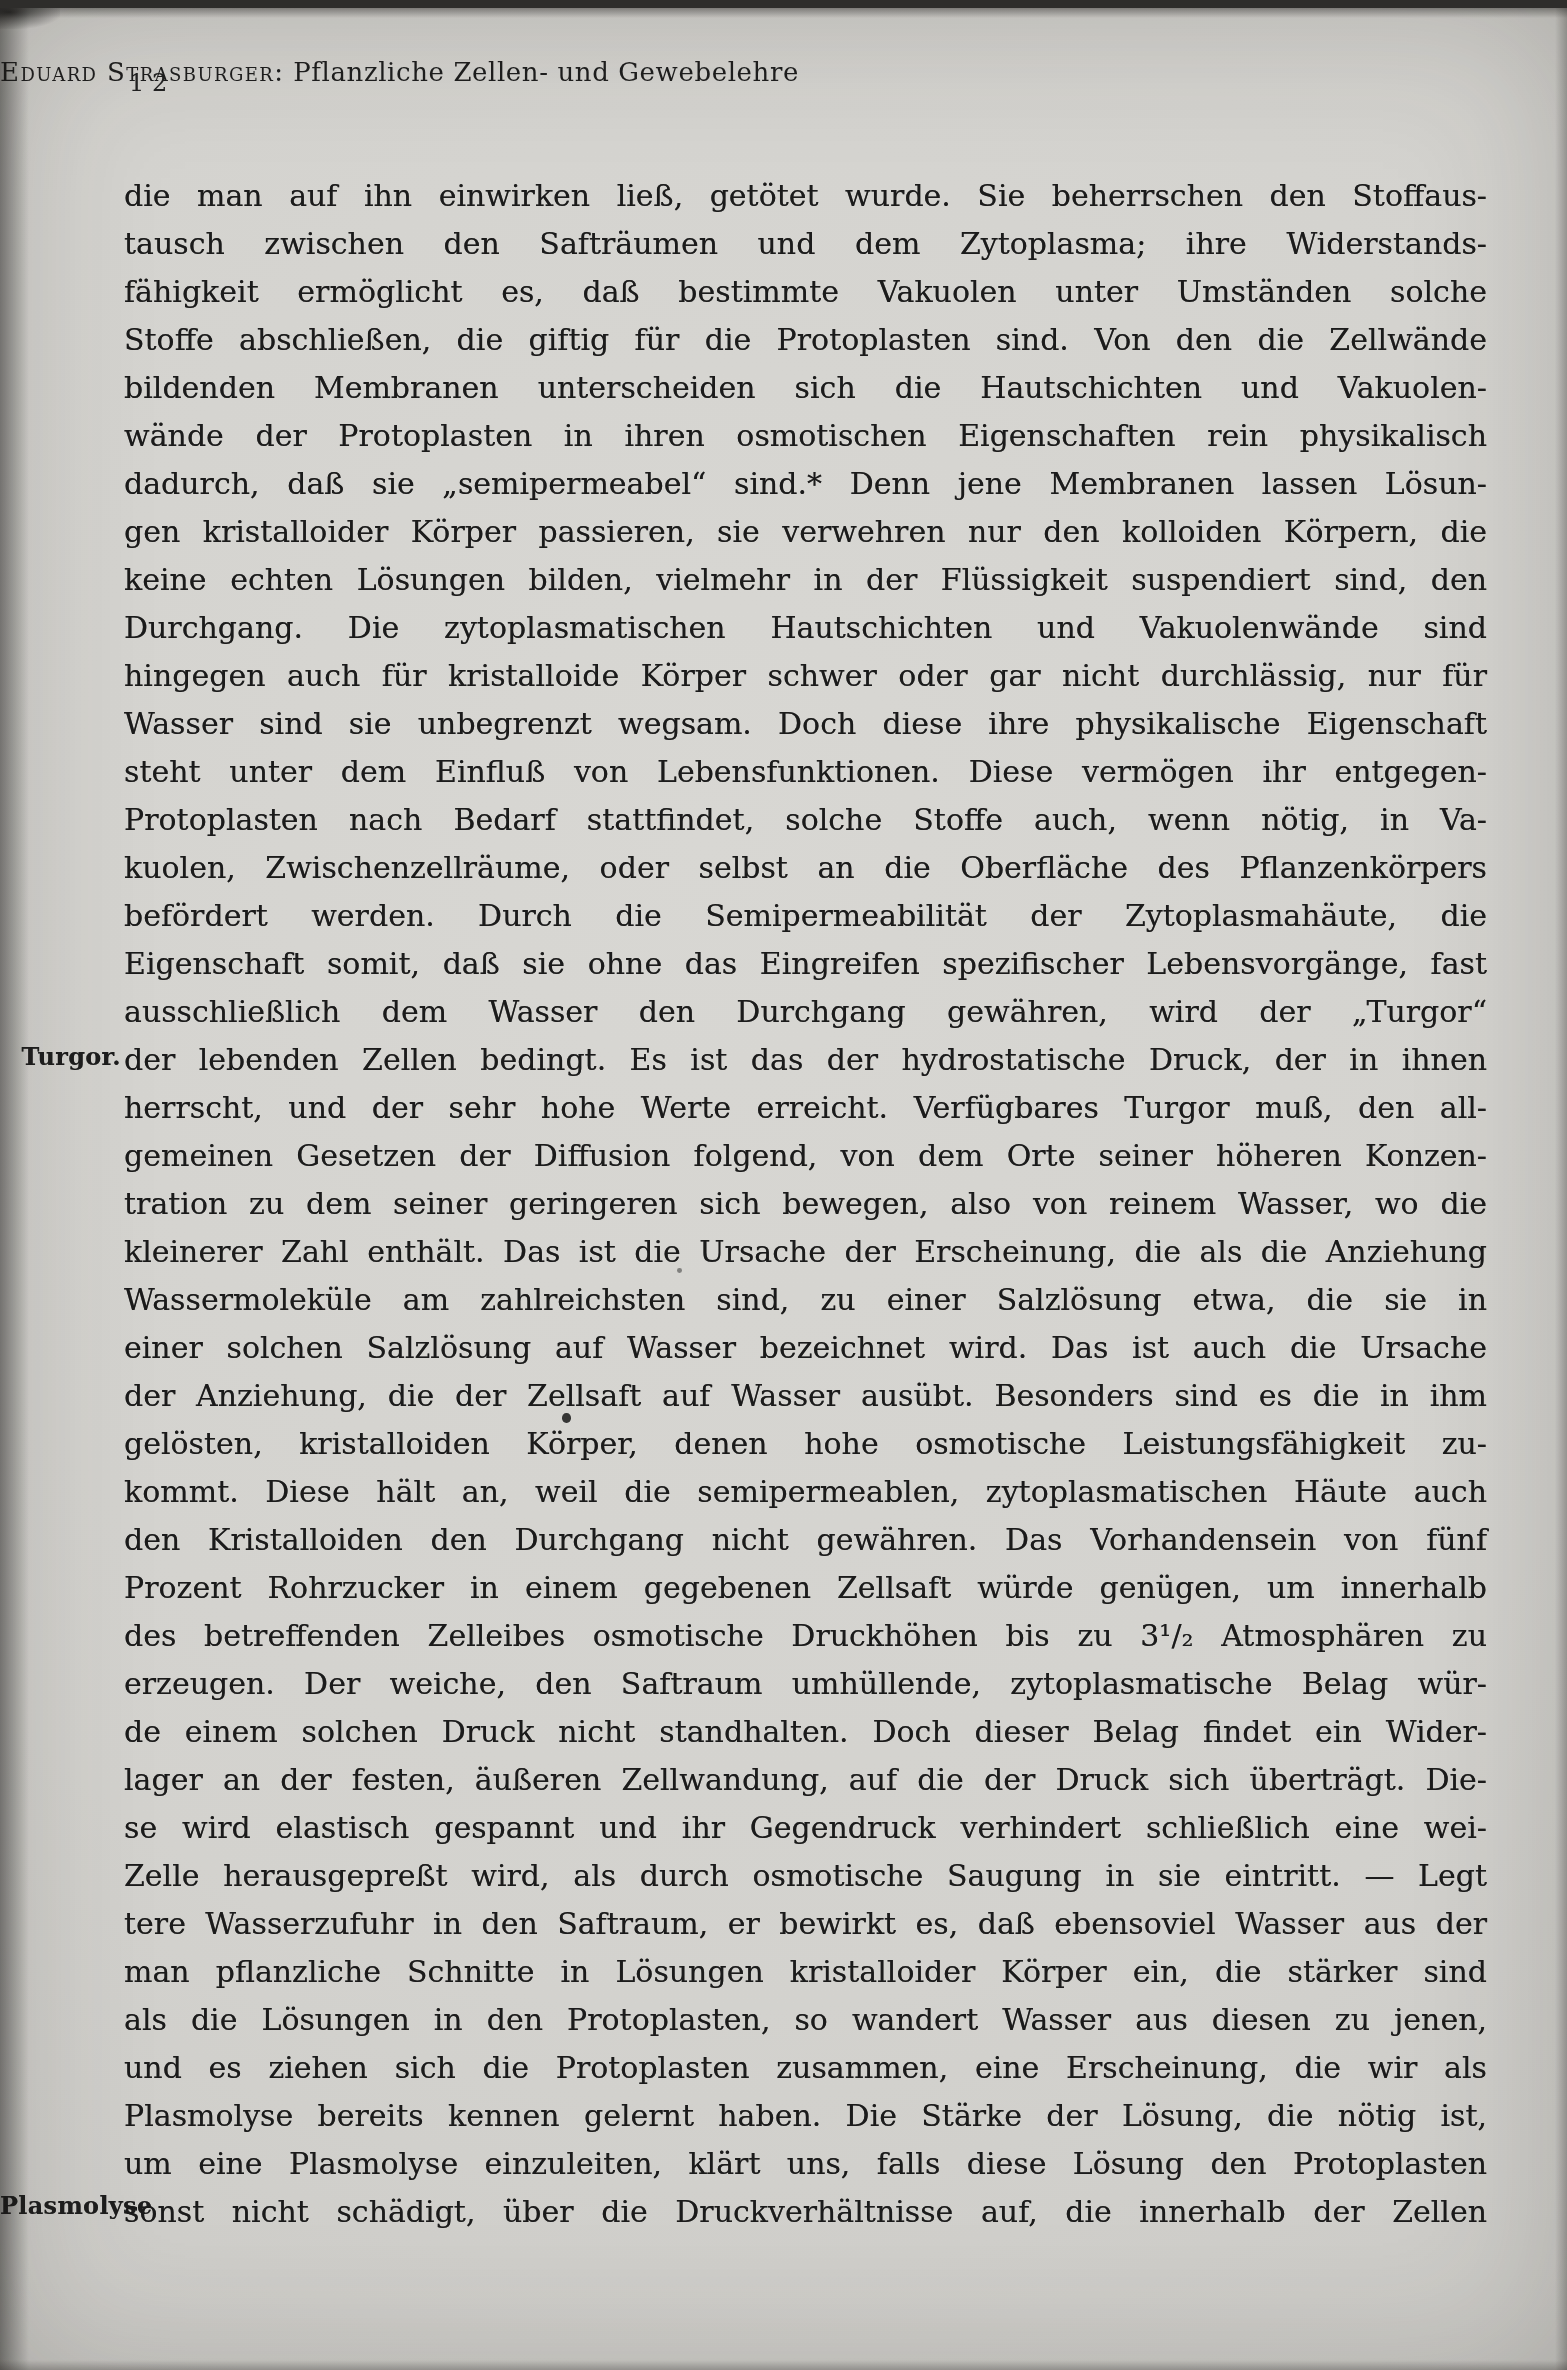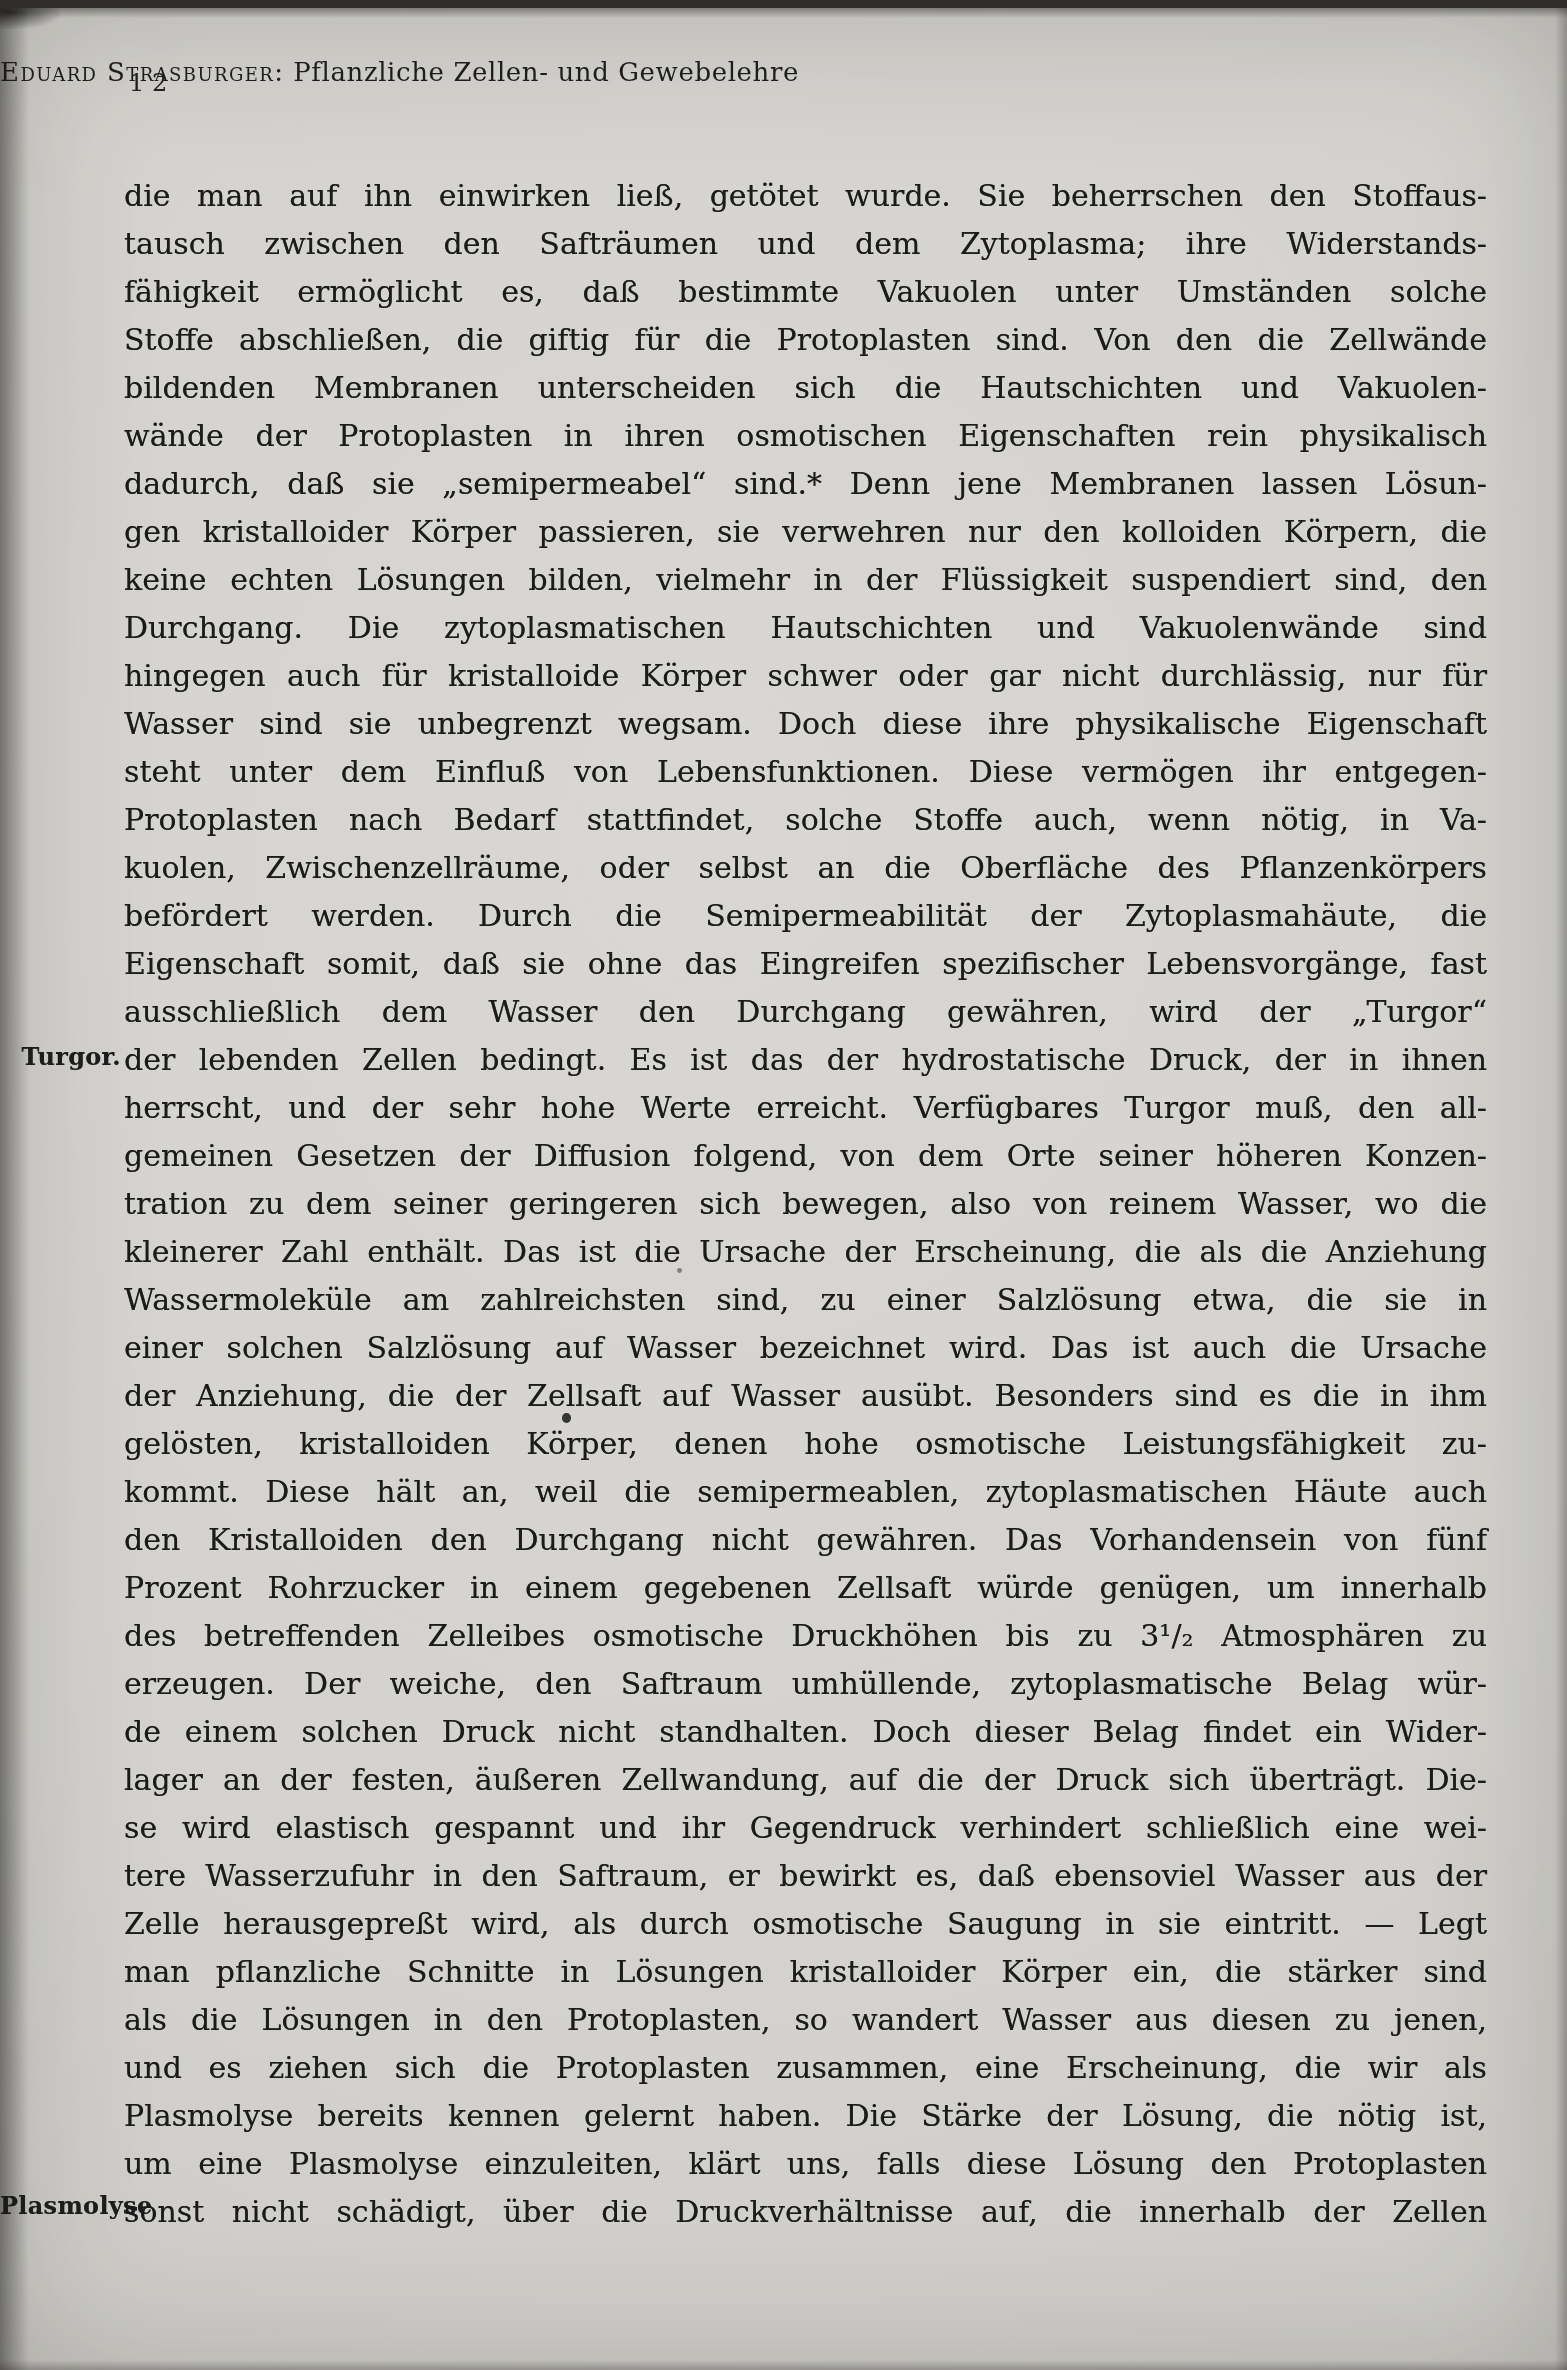--- a/index.html
+++ b/index.html
@@ -114,22 +114,22 @@
       <div class="line">der Anziehung, die der Zellsaft auf Wasser ausübt. Besonders sind es die in ihm</div>
       <div class="line">gelösten, kristalloiden Körper, denen hohe osmotische Leistungsfähigkeit zu-</div>
       <div class="line">kommt. Diese hält an, weil die semipermeablen, zytoplasmatischen Häute auch</div>
       <div class="line">den Kristalloiden den Durchgang nicht gewähren. Das Vorhandensein von fünf</div>
       <div class="line">Prozent Rohrzucker in einem gegebenen Zellsaft würde genügen, um innerhalb</div>
       <div class="line">des betreffenden Zelleibes osmotische Druckhöhen bis zu 3¹/₂ Atmosphären zu</div>
       <div class="line">erzeugen. Der weiche, den Saftraum umhüllende, zytoplasmatische Belag wür-</div>
       <div class="line">de einem solchen Druck nicht standhalten. Doch dieser Belag findet ein Wider-</div>
       <div class="line">lager an der festen, äußeren Zellwandung, auf die der Druck sich überträgt. Die-</div>
       <div class="line">se wird elastisch gespannt und ihr Gegendruck verhindert schließlich eine wei-</div>
+      <div class="line">Zelle herausgepreßt wird, als durch osmotische Saugung in sie eintritt. — Legt</div>
       <div class="line">tere Wasserzufuhr in den Saftraum, er bewirkt es, daß ebensoviel Wasser aus der</div>
-      <div class="line">Zelle herausgepreßt wird, als durch osmotische Saugung in sie eintritt. — Legt</div>
       <div class="line">man pflanzliche Schnitte in Lösungen kristalloider Körper ein, die stärker sind</div>
       <div class="line">als die Lösungen in den Protoplasten, so wandert Wasser aus diesen zu jenen,</div>
       <div class="line">und es ziehen sich die Protoplasten zusammen, eine Erscheinung, die wir als</div>
       <div class="line">Plasmolyse bereits kennen gelernt haben. Die Stärke der Lösung, die nötig ist,</div>
       <div class="line">um eine Plasmolyse einzuleiten, klärt uns, falls diese Lösung den Protoplasten</div>
       <div class="line">sonst nicht schädigt, über die Druckverhältnisse auf, die innerhalb der Zellen</div>
     </div>
 
   <div class="speck speck-zellsaft"></div>
   <div class="speck speck-small"></div>

